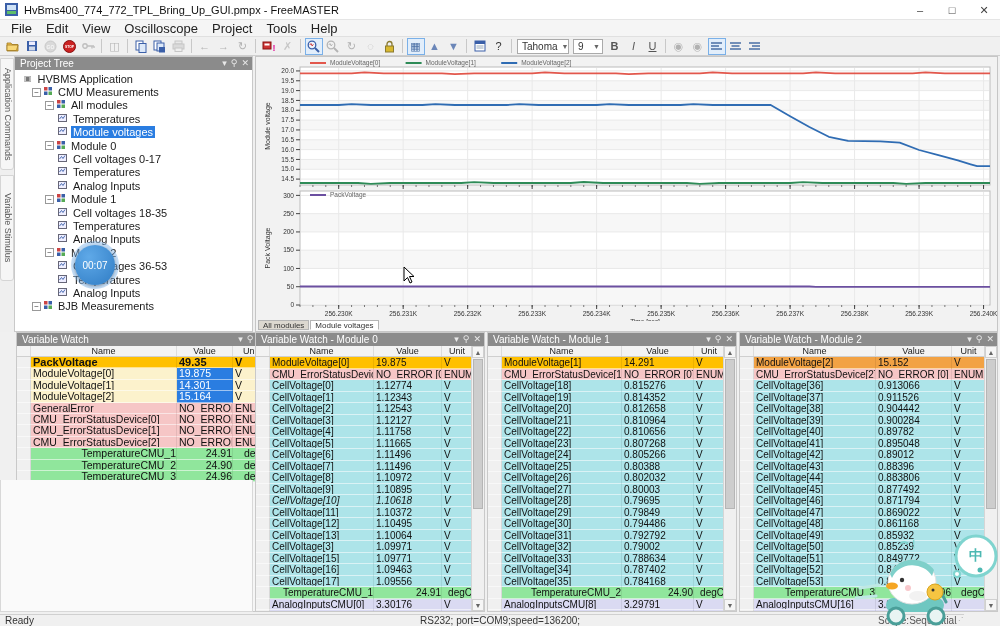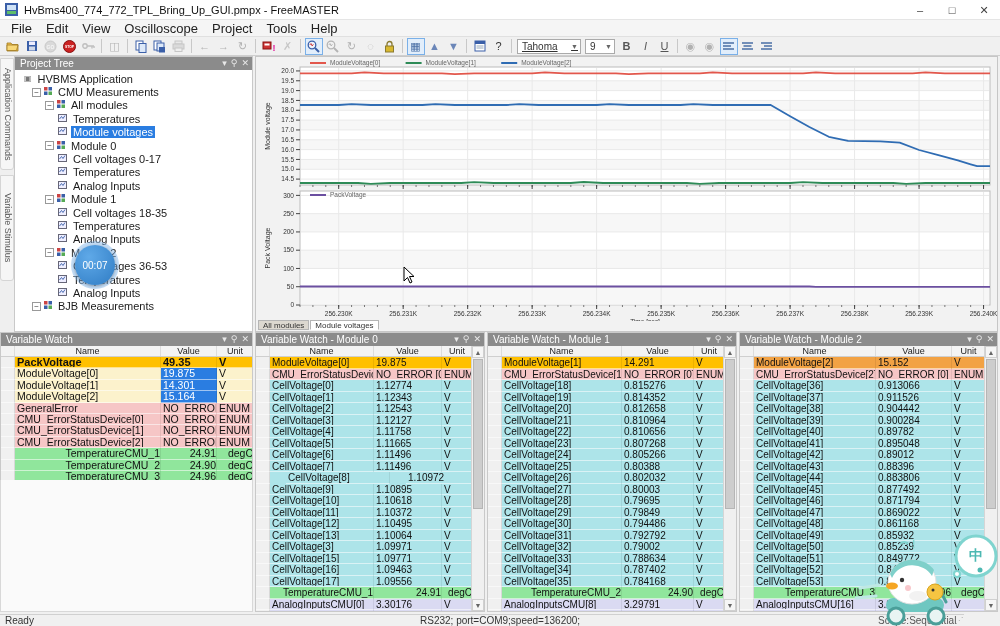--- a/index.html
+++ b/index.html
@@ -243,21 +243,21 @@
       <span class="tb-sep"></span>
       <span class="tb-btn">
         <svg width="12" height="12" viewBox="0 0 12 12">
           <rect x="1" y="1" width="10" height="10" fill="#fff" stroke="#3a5fa8"></rect>
           <rect x="1" y="1" width="10" height="3" fill="#3a5fa8"></rect>
           <path d="M2.5 6 h7 M2.5 8 h7" stroke="#9ab" stroke-width="1"></path>
         </svg>
       </span>
       <span class="tb-btn" style="color: rgb(51, 51, 51);">?</span>
       <span class="tb-sep"></span>
-      <span class="tb-select" style="width: 64px; text-decoration: underline;">
+      <span class="tb-select" style="width: 52px;">
         <span style="flex:1">Tahoma</span>
         <span class="arrow">▼</span>
       </span>
       <span class="tb-select" style="width: 30px;">
         <span style="flex:1">9</span>
         <span class="arrow">▼</span>
       </span>
       <span class="tb-btn">
         <span class="tb-text ">B</span>
       </span>
@@ -694,21 +694,21 @@
         <polyline points="44.0,229.5 553.4,229.5 559.9,229.9 734.0,229.9" fill="none" stroke="#6b4fa0" stroke-width="1.8" stroke-linejoin="round"></polyline>
         <line x1="54" x2="70" y1="138" y2="138" stroke="#6b4fa0" stroke-width="2"></line>
         <text x="74" y="140.2" font-size="6.5" fill="#666" font-family="Liberation Sans, DejaVu Sans, sans-serif">PackVoltage</text>
       </svg>
     <div class="charttabs">
       <span class="charttab">All modules</span>
       <span class="charttab active">Module voltages</span>
     </div>
   </div>
 
-  <div class="watch watchA" style="left:0; width:253px; height:280px; --c:14px 146px 56px 37px;">
+  <div class="watch watchA" style="left:16px; width:253px; height:280px; --c:14px 146px 56px 37px;">
       <div class="panelhdr"><span>Variable Watch</span><span class="hdricons">
           <span>▾</span>
           <span>⚲</span>
           <span>✕</span>
         </span></div>
       <div class="colhdr" style="grid-template-columns: 14px 146px 56px 37px; margin-right: 0px;">
         <span></span>
         <span>Name</span>
         <span>Value</span>
         <span>Unit</span>
@@ -848,33 +848,33 @@
           <span class="nm">CellVoltage[6]</span>
           <span class="val">1.11496</span>
           <span class="unit">V</span>
         </div>
         <div class="wrow r-cell" style="grid-template-columns: 14px 104px 68px 31px;">
           <span class="gut"></span>
           <span class="nm">CellVoltage[7]</span>
           <span class="val">1.11496</span>
           <span class="unit">V</span>
         </div>
-        <div class="wrow r-cell" style="grid-template-columns: 14px 104px 68px 31px; gap: 16px;">
+        <div class="wrow r-cell" style="grid-template-columns: 14px 104px 68px 31px;">
           <span class="gut"></span>
           <span class="nm">CellVoltage[8]</span>
           <span class="val">1.10972</span>
           <span class="unit">V</span>
         </div>
         <div class="wrow r-cell" style="grid-template-columns: 14px 104px 68px 31px;">
           <span class="gut"></span>
           <span class="nm">CellVoltage[9]</span>
           <span class="val">1.10895</span>
           <span class="unit">V</span>
         </div>
-        <div class="wrow r-cell" style="grid-template-columns: 14px 104px 68px 31px;">
+        <div class="wrow r-cell" style="grid-template-columns: 14px 104px 68px 31px; font-style: italic;">
           <span class="gut"></span>
           <span class="nm">CellVoltage[10]</span>
           <span class="val">1.10618</span>
           <span class="unit">V</span>
         </div>
         <div class="wrow r-cell" style="grid-template-columns: 14px 104px 68px 31px;">
           <span class="gut"></span>
           <span class="nm">CellVoltage[11]</span>
           <span class="val">1.10372</span>
           <span class="unit">V</span>

